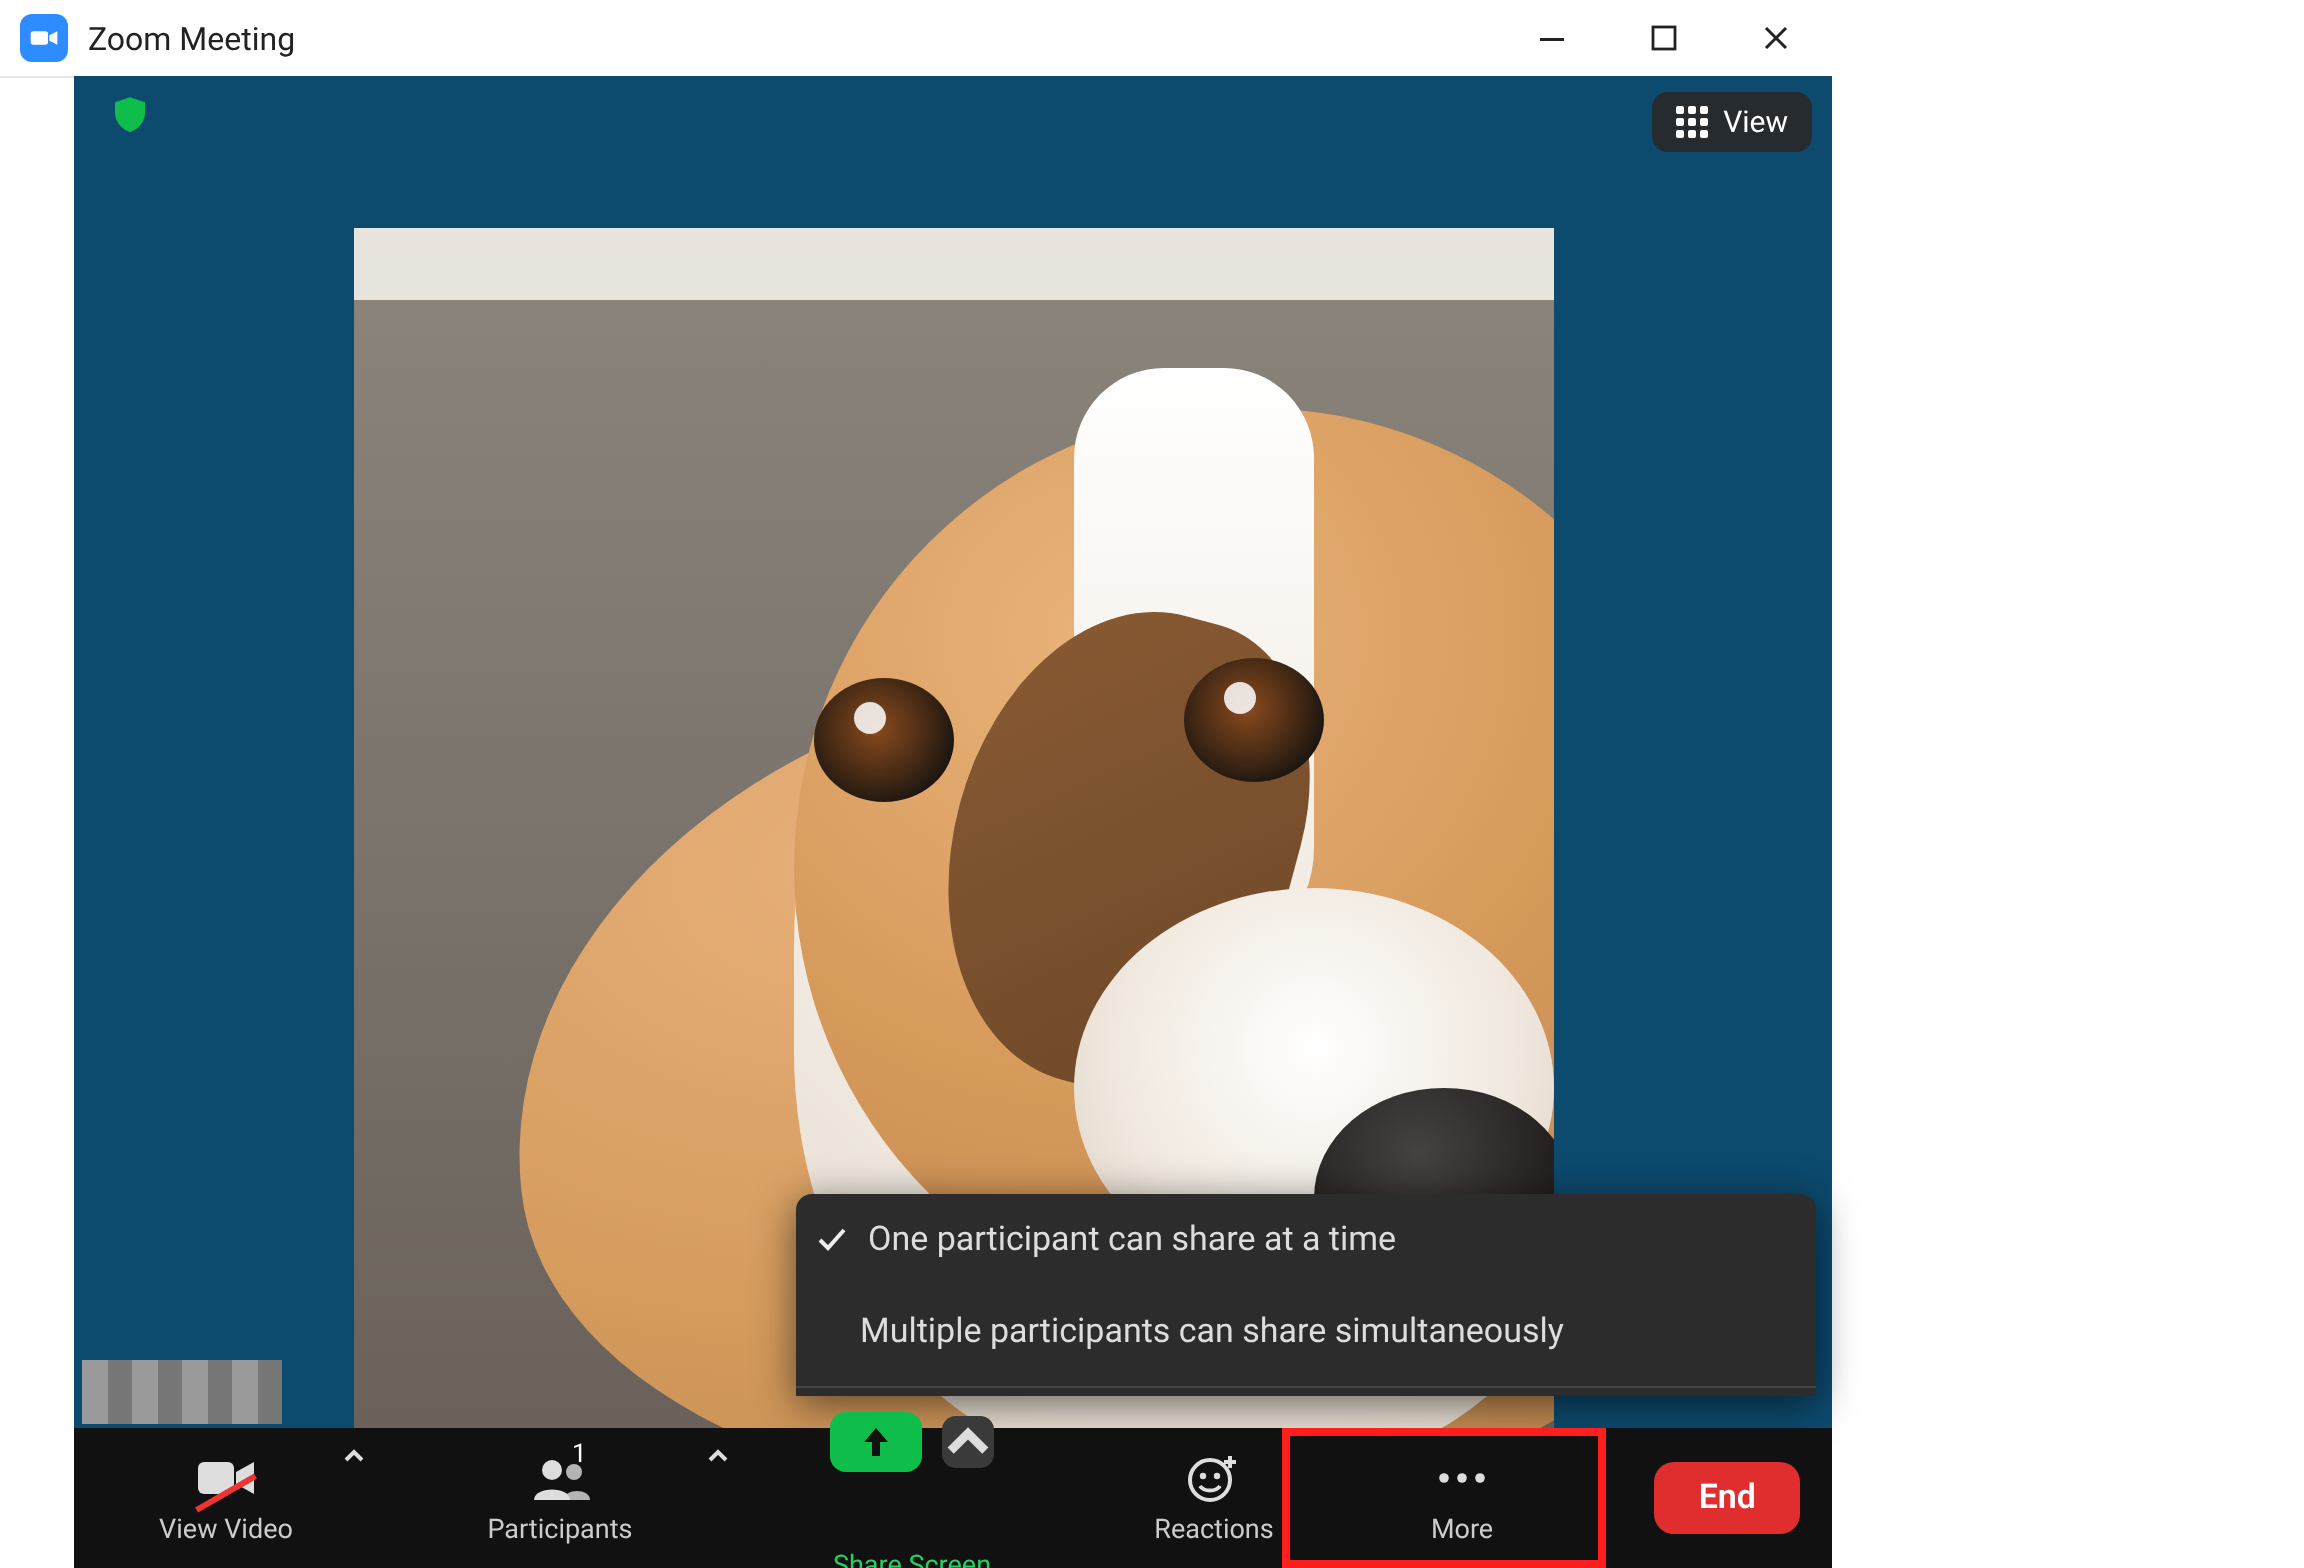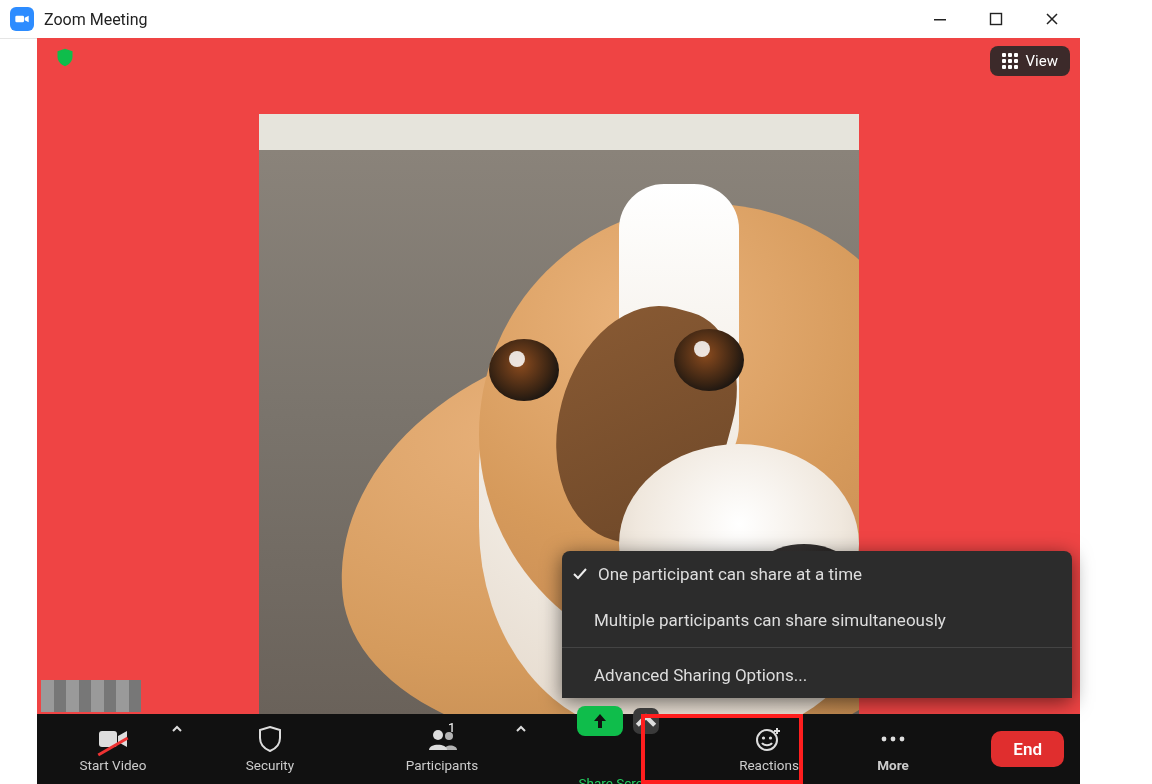--- a/index.html
+++ b/index.html
@@ -1,24 +1,24 @@
 <!DOCTYPE html>
 <html><head>
 <meta charset="utf-8">
 <style>
   html,body{margin:0;padding:0;background:#fff;font-family:-apple-system,BlinkMacSystemFont,"Segoe UI",Roboto,Arial,sans-serif;}
-  .window{width:1080px;height:784px;position:relative;box-sizing:border-box;}
+  .window{width:916px;height:784px;position:relative;box-sizing:border-box;}
   .titlebar{height:38px;background:#fff;display:flex;align-items:center;border-bottom:1px solid #e5e5e5;}
   .app-icon{width:24px;height:24px;background:#2d8cff;border-radius:6px;margin:0 10px;display:flex;align-items:center;justify-content:center;}
   .app-icon svg{width:16px;height:16px;}
   .title-text{font-size:16px;color:#222;flex:0 0 auto;}
   .title-spacer{flex:1;}
   .win-btn{width:56px;height:38px;display:flex;align-items:center;justify-content:center;color:#222;}
   .win-btn svg{width:14px;height:14px;}
-  .content{position:absolute;top:38px;left:0;right:0;bottom:0;background:#ef4444;margin-left:37px;}
+  .content{position:absolute;top:38px;left:0;right:0;bottom:0;background:#0c4a6e;margin-left:37px;}
   .meeting-secure{position:absolute;top:8px;left:18px;}
   .meeting-secure svg{width:20px;height:22px;}
   .view-btn{position:absolute;top:8px;right:10px;height:30px;padding:0 12px;background:rgba(40,40,40,.9);border-radius:8px;display:flex;align-items:center;gap:8px;color:#fff;font-size:15px;}
   .grid-icon{display:grid;grid-template-columns:repeat(3,4px);grid-template-rows:repeat(3,4px);gap:2px;}
   .grid-icon span{background:#fff;border-radius:1px;}
   .video-frame{position:absolute;top:76px;left:50%;transform:translateX(-50%);width:600px;height:600px;background:#6b6358;overflow:hidden;}
   .ground{position:absolute;inset:0;background:linear-gradient(180deg,#e6e4dc 0%,#e6e4dc 6%,#8a837a 6%,#7a746c 50%,#6a625a 100%);}
   .dog-body{position:absolute;bottom:-40px;left:80px;width:620px;height:420px;border-radius:55% 45% 40% 60% / 60% 40% 50% 50%;background:radial-gradient(120% 120% at 30% 20%,#e7b079 0%,#d59b5d 45%,#b07a45 100%);transform:rotate(-6deg);}
   .dog-white{position:absolute;bottom:-20px;right:-40px;width:420px;height:520px;background:radial-gradient(circle at 50% 30%,#fff 0%,#f2ece4 50%,#e3d7c9 100%);border-radius:50% 50% 40% 40%;}
   .dog-head{position:absolute;top:90px;right:-80px;width:460px;height:460px;border-radius:50%;background:radial-gradient(130% 120% at 35% 25%,#eab37b 0%,#d69a5b 40%,#b5794a 100%);}
@@ -35,21 +35,21 @@
   .self-tile span:nth-child(odd){background:#9a9a9a;}
   
   .toolbar{position:absolute;left:0;right:0;bottom:0;height:70px;background:#111;display:flex;align-items:stretch;color:#ccc;font-size:13.5px;}
   .tbtn{display:flex;flex-direction:column;align-items:center;justify-content:center;gap:4px;position:relative;padding:0 6px;}
   .mute{width:110px;}
   .startv{width:140px;}
   .sec{width:150px;}
   .parts{width:170px;}
   .share{width:158px;color:#23d160;gap:40px;}
   .reacts{width:120px;text-align:center;}
-  .more{width:104px;font-weight:bold;}
+  .more{width:104px;}
   .icon-slot{height:28px;display:flex;align-items:center;justify-content:center;}
   .caret{position:absolute;top:8px;right:6px;}
   .caret svg,.caret-inline svg{width:12px;height:12px;}
   .badge{position:absolute;top:6px;left:50%;margin-left:6px;color:#fff;font-size:13px;}
   .share-group{display:flex;align-items:center;gap:10px;}
   .share-icon{width:46px;height:30px;background:#0fbd4b;border-radius:8px;display:flex;align-items:center;justify-content:center;}
   .share-opt{width:26px;height:26px;background:#3a3a3a;border-radius:7px;display:flex;align-items:center;justify-content:center;}
   .highlight-box{position:absolute;bottom:0;height:70px;left:604px;width:162px;border:4px solid #ff1e1e;box-sizing:border-box;pointer-events:none;}
   .end-btn{position:absolute;right:16px;top:50%;transform:translateY(-50%);background:#e02e2e;color:#fff;font-size:17px;font-weight:600;padding:8px 22px;border-radius:10px;}
   
@@ -164,50 +164,39 @@
             <svg viewBox="0 0 16 16">
               <path d="M2 8 L6 12 L14 3" stroke="#eee" stroke-width="2" fill="none"></path>
             </svg>
           </div>
         <span>One participant can share at a time</span>
       </div>
       <div class="popup-row">
         <span style="margin-left:8px">Multiple participants can share simultaneously</span>
       </div>
       <div class="popup-div"></div>
-      <div class="popup-row">
-        <span style="margin-left:8px">Advanced Sharing Options...</span>
-      </div>
     </div>
 
     <div class="toolbar">
 
 
       <div class="tbtn startv">
         <div class="icon-slot" style="position:relative">
           <svg width="30" height="22" viewBox="0 0 30 22">
               <rect x="1" y="3" width="18" height="16" rx="3"></rect>
               <path d="M20 8 L29 3 V19 L20 14 Z"></path>
             </svg>
           <div class="slash"></div>
         </div>
-        <span>Start Video</span>
+        <span>View Video</span>
         <div class="caret"><svg viewBox="0 0 12 12">
               <path d="M2 8 L6 4 L10 8" stroke="#ddd" stroke-width="2" fill="none"></path>
             </svg></div>
       </div>
 
-      <div class="tbtn sec">
-        <div class="icon-slot">
-          <svg width="24" height="26" viewBox="0 0 24 26">
-              <path d="M12 1 L22 4 V12 C22 19 17 23 12 25 C7 23 2 19 2 12 V4 Z" fill="none" stroke="#ddd" stroke-width="2"></path>
-            </svg>
-        </div>
-        <span>Security</span>
-      </div>
 
       <div class="tbtn parts">
         <div class="icon-slot">
           <svg width="30" height="22" viewBox="0 0 30 22">
               <circle cx="11" cy="7" r="5"></circle>
               <path d="M2 22 C2 15 20 15 20 22 Z"></path>
               <circle cx="22" cy="8" r="4" opacity=".8"></circle>
               <path d="M17 22 C17 16 30 16 30 22 Z" opacity=".8"></path>
             </svg>
         </div>

